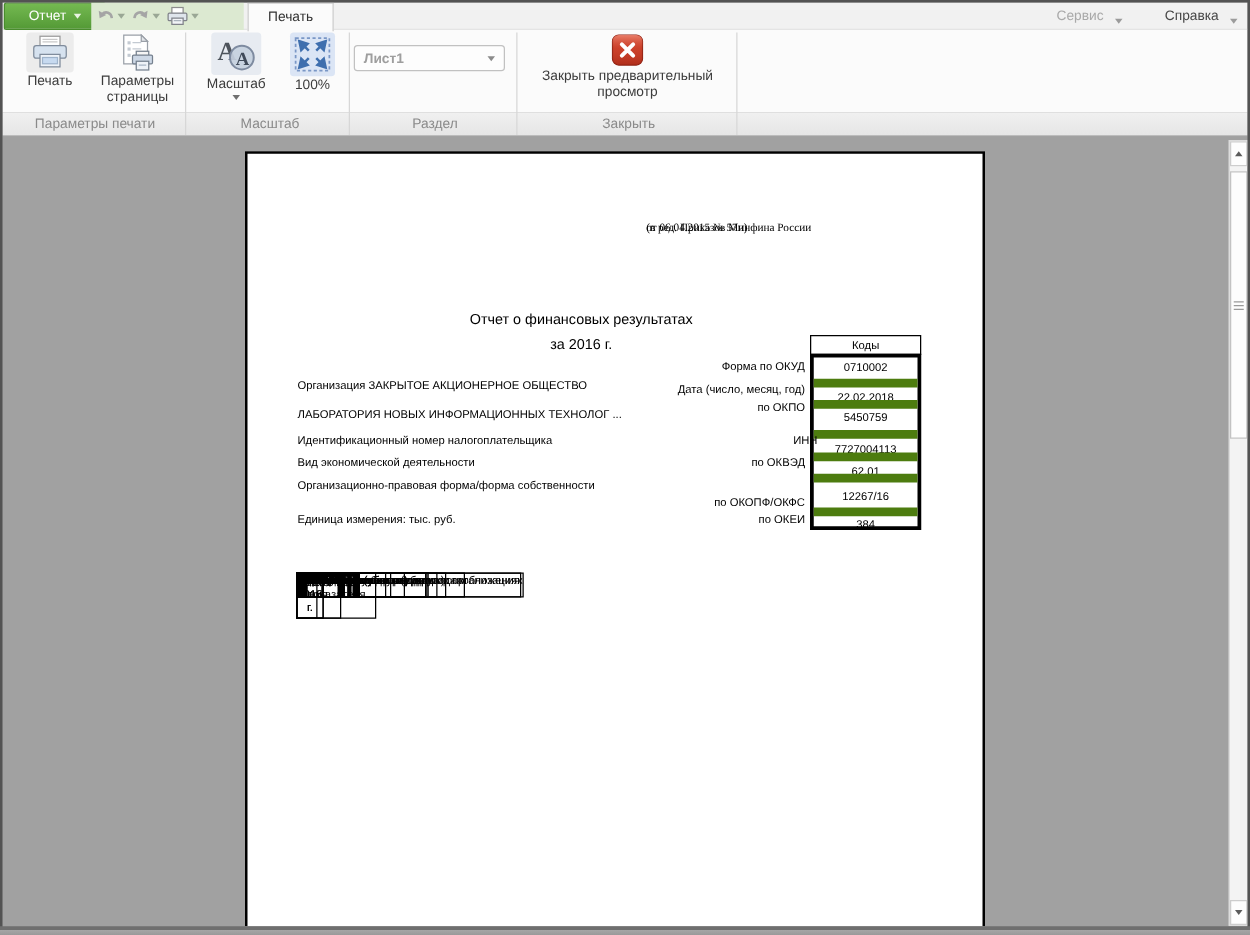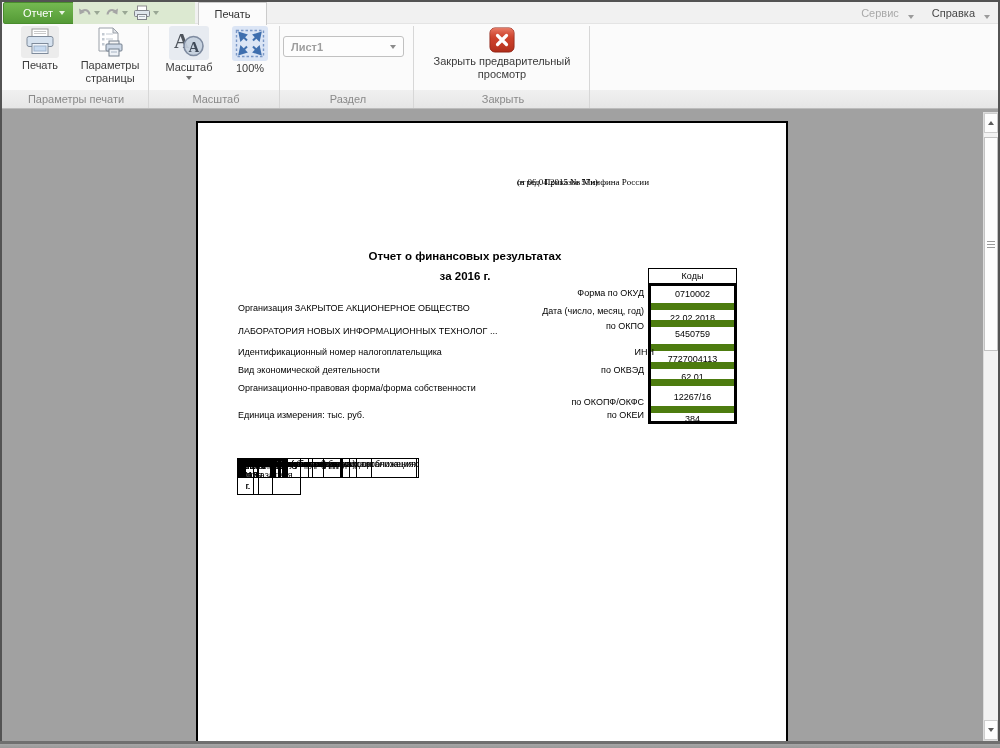--- a/index.html
+++ b/index.html
@@ -26,21 +26,21 @@
            border-top:4px solid #e9f3e2; display:inline-block; }
   .qat { position:absolute; left:71px; top:0; width:122px; height:22px;
          background:#dce9d1; display:flex; align-items:center; padding:0 4px; gap:1px; }
   .qat .caret { border-top-color:#9aa795; margin:0 4px 0 1px; }
   .qat svg { display:block; }
   .tab { position:absolute; left:196px; top:0; width:69px; height:23px; background:#fbfbfb;
          border:1px solid #cbcbcb; border-bottom:none; z-index:5; display:flex;
          align-items:center; justify-content:center; font-size:11px; color:#333; }
   .tb-right { position:absolute; right:8px; top:0; height:22px; display:flex;
               align-items:center; gap:18px; }
-  .tb-menu { font-size:11px; display:flex; align-items:flex-end; gap:9px; }
+  .tb-menu { font-size:11px; display:flex; align-items:flex-end; gap:9px;margin-left:16px; }
   .tb-menu.disabled { color:#a9a9a9; }
   .tb-menu.enabled { color:#474747; }
   .tb-menu .caret { border-top-color:#9b9b9b; }
 
   
   .ribbon { position:absolute; left:2px; top:24px; width:996px; height:66px; background:#fbfbfb; }
   .rsep { position:absolute; width:1px; top:26px; height:82px; background:#d7d7d7; z-index:6; }
   .rbtn { position:absolute; top:2px; display:flex; flex-direction:column; align-items:center;
           font-size:11px; color:#3c3c3c; cursor:default; }
   .rbtn .ic { display:flex; align-items:center; justify-content:center; border-radius:3px; }
@@ -60,21 +60,21 @@
 
   
   .preview { position:absolute; left:2px; top:109px; width:996px; height:632px;
              background:#a1a1a1; overflow:hidden; }
   .page { position:absolute; left:194px; top:12px; width:592px; height:700px;
           background:#fff; border:2px solid #000; }
   .page * { position:absolute; color:#000; }
 
   .note { font-family:"Liberation Serif", serif; font-size:9px; width:220px; text-align:right;
           line-height:15px; }
-  .doc-title { width:320px; text-align:center; font-weight:bold; font-size:11.5px; }
+  .doc-title { width:320px; text-align:center; font-weight:normal; font-size:11.5px; }
   .dlabel { font-size:9px; line-height:11px; }
   .rlabel { font-size:9px; width:220px; text-align:right; line-height:11px; }
 
   .kody-cell { left:450px; top:145px; width:89px; height:16px; border:1px solid #000;
                font-size:9px; text-align:center; line-height:14px; }
   .codes-box { left:450px; top:160px; width:89px; height:141px; border:3px solid #000; }
   .codes-box .crow { position:relative; width:100%; font-size:9px; text-align:center; }
   .codes-box .crow + .crow { border-top:7px solid #4d7c0f; }
 
   

